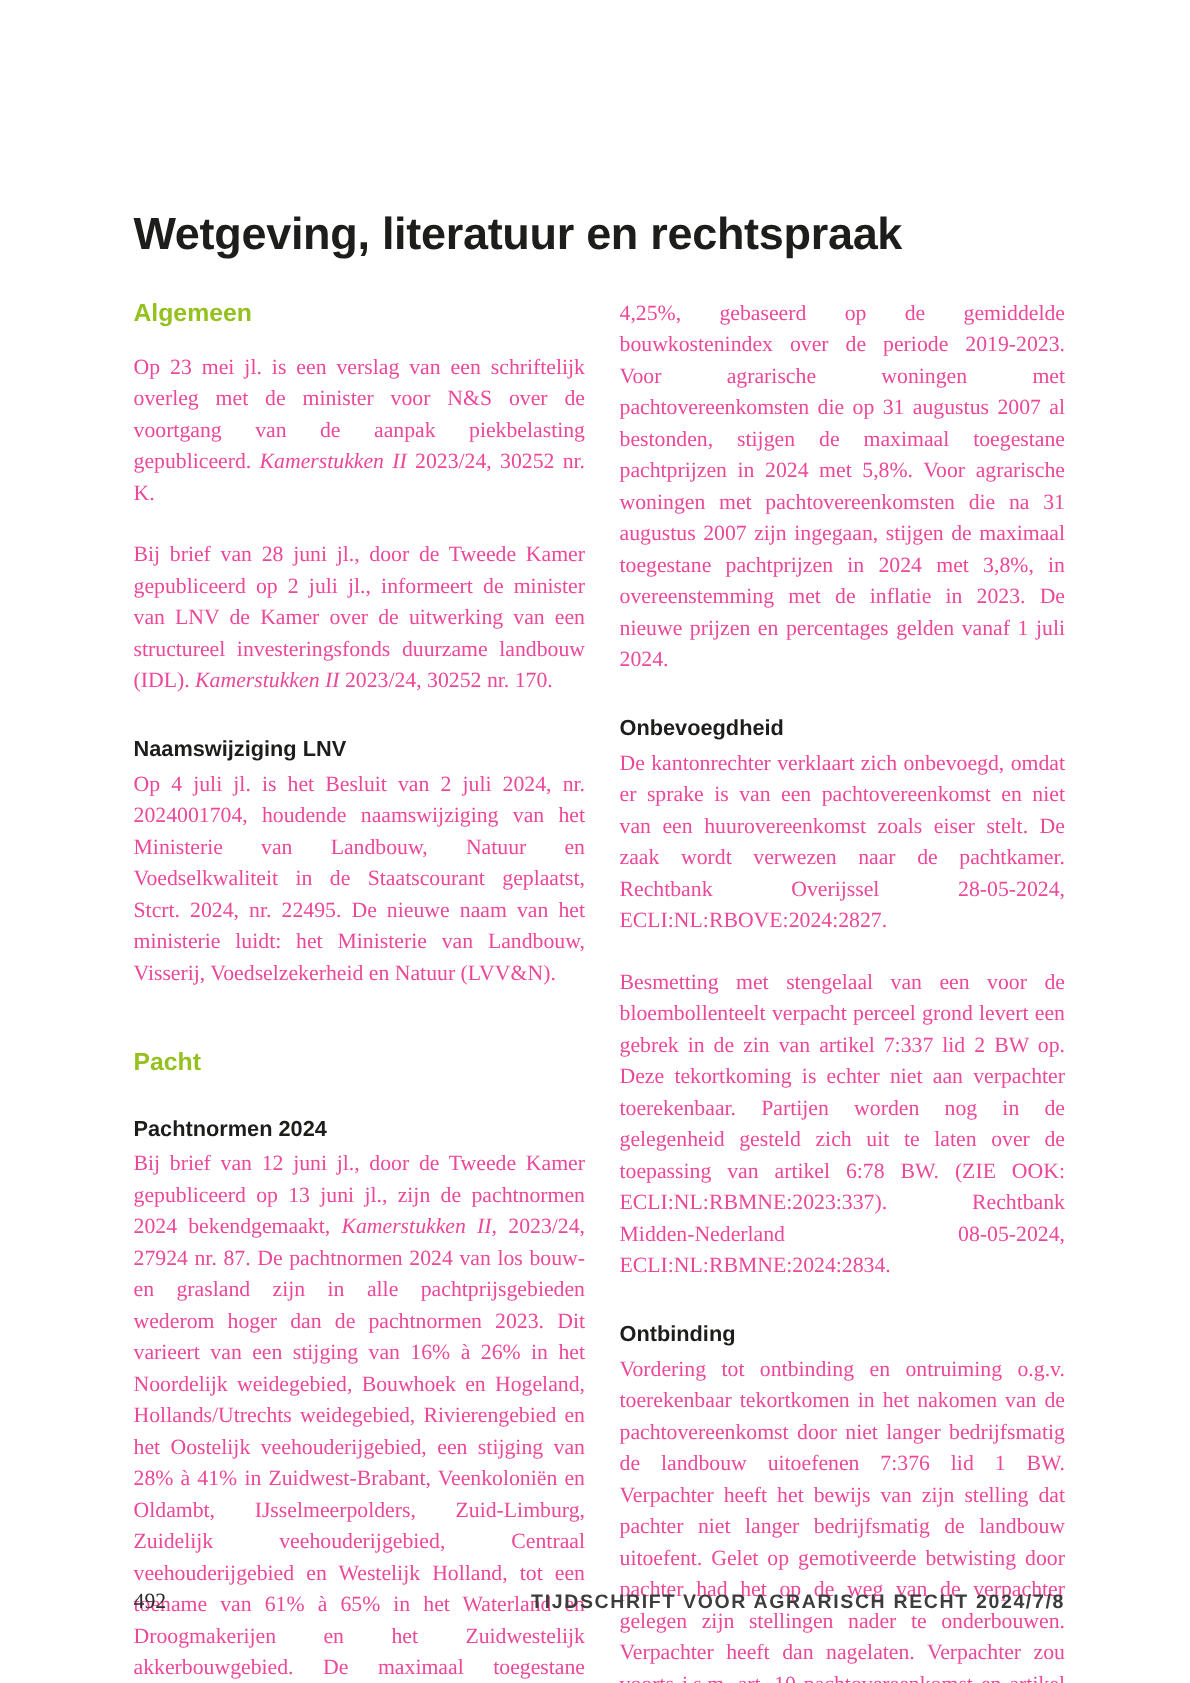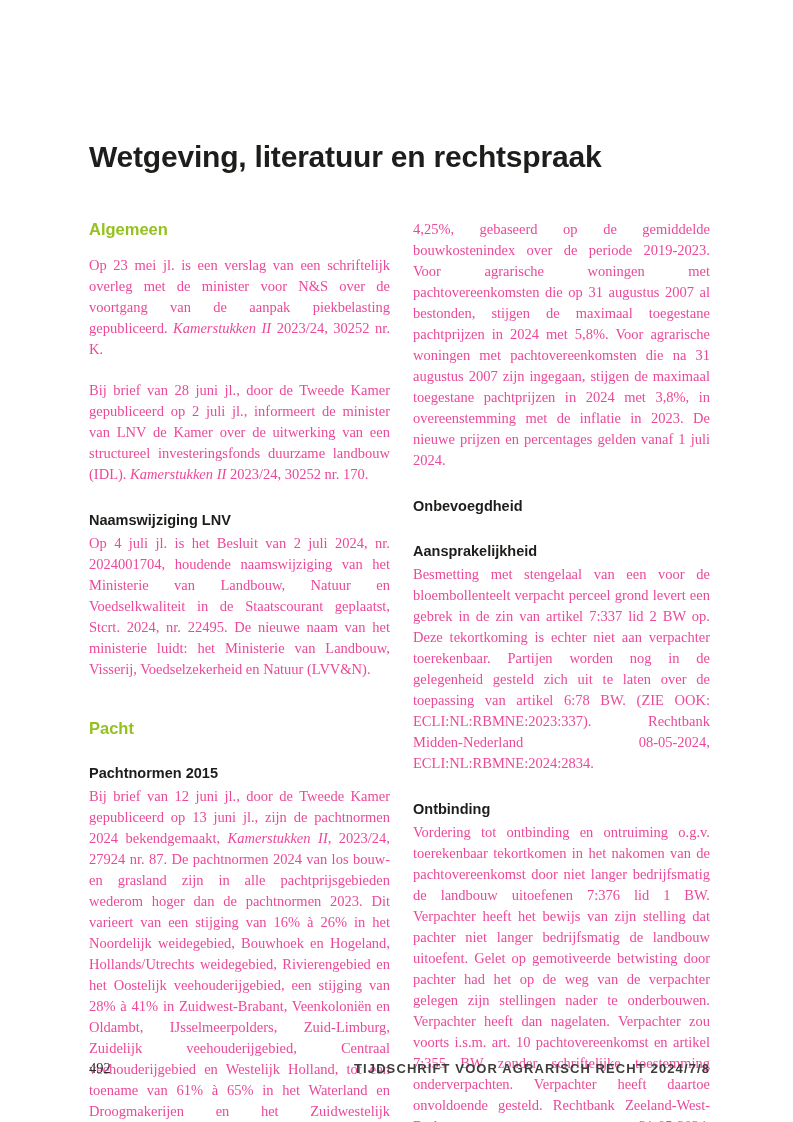--- a/index.html
+++ b/index.html
@@ -15,21 +15,21 @@
     position: absolute; inset: 0;
     padding: 139px 83px 0 89px;
   }
   .doc-title {
     font-family: "Liberation Sans", sans-serif;
     font-weight: 700;
     font-size: 30px;
     line-height: 36px;
     letter-spacing: -0.2px;
     color: #1d1d1b;
-    margin-bottom: 44px;
+    margin-bottom: 24px;
   }
   .columns {
     display: flex;
     gap: 23px;
     align-items: flex-start;
   }
   .col { width: 301px; }
   .col.right { width: 297px; }
 
   .sec-heading {
@@ -88,27 +88,27 @@
 <div class="page">
   <h1 class="doc-title">Wetgeving, literatuur en rechtspraak</h1>
   <div class="columns">
     <div class="col left" id="col-left">
         <h2 class="sec-heading">Algemeen</h2>
         <p class="para"><span>Op 23 mei jl. is een verslag van een schriftelijk overleg met de minister voor N&amp;S over de voortgang van de aanpak piekbelasting gepubliceerd. </span><em>Kamerstukken II</em><span> 2023/24, 30252 nr. K.</span></p>
         <p class="para"><span>Bij brief van 28 juni jl., door de Tweede Kamer gepubliceerd op 2 juli jl., informeert de minister van LNV de Kamer over de uitwerking van een structureel investeringsfonds duurzame landbouw (IDL). </span><em>Kamerstukken II</em><span> 2023/24, 30252 nr. 170.</span></p>
         <h3 class="subhead">Naamswijziging LNV</h3>
         <p class="para"><span>Op 4 juli jl. is het Besluit van 2 juli 2024, nr. 2024001704, houdende naamswijziging van het Ministerie van Landbouw, Natuur en Voedselkwaliteit in de Staatscourant geplaatst, Stcrt. 2024, nr. 22495. De nieuwe naam van het ministerie luidt: het Ministerie van Landbouw, Visserij, Voedselzekerheid en Natuur (LVV&amp;N).</span></p>
         <h2 class="sec-heading">Pacht</h2>
-        <h3 class="subhead">Pachtnormen 2015</h3>
+        <h3 class="subhead">Pachtnormen 2024</h3>
         <p class="para"><span>Bij brief van 12 juni jl., door de Tweede Kamer gepubliceerd op 13 juni jl., zijn de pachtnormen 2024 bekendgemaakt, </span><em>Kamerstukken II,</em><span> 2023/24, 27924 nr. 87. De pachtnormen 2024 van los bouw- en grasland zijn in alle pachtprijsgebieden wederom hoger dan de pachtnormen 2023. Dit varieert van een stijging van 16% à 26% in het Noordelijk weidegebied, Bouwhoek en Hogeland, Hollands/Utrechts weidegebied, Rivierengebied en het Oostelijk veehouderijgebied, een stijging van 28% à 41% in Zuidwest-Brabant, Veenkoloniën en Oldambt, IJsselmeerpolders, Zuid-Limburg, Zuidelijk veehouderijgebied, Centraal veehouderijgebied en Westelijk Holland, tot een toename van 61% à 65% in het Waterland en Droogmakerijen en het Zuidwestelijk akkerbouwgebied. De maximaal toegestane pachtprijzen voor zowel bestaande als nieuwe pachtovereenkomsten van agrarische bedrijfsgebouwen stijgen in 2024 met</span></p>
       </div>
     <div class="col right" id="col-right">
         <p class="para"><span>4,25%, gebaseerd op de gemiddelde bouwkostenindex over de periode 2019-2023. Voor agrarische woningen met pachtovereenkomsten die op 31 augustus 2007 al bestonden, stijgen de maximaal toegestane pachtprijzen in 2024 met 5,8%. Voor agrarische woningen met pachtovereenkomsten die na 31 augustus 2007 zijn ingegaan, stijgen de maximaal toegestane pachtprijzen in 2024 met 3,8%, in overeenstemming met de inflatie in 2023. De nieuwe prijzen en percentages gelden vanaf 1 juli 2024.</span></p>
         <h3 class="subhead">Onbevoegdheid</h3>
-        <h3 class="subhead">Aansprakelijkheid</h3>
+        <p class="para"><span>De kantonrechter verklaart zich onbevoegd, omdat er sprake is van een pachtovereenkomst en niet van een huurovereenkomst zoals eiser stelt. De zaak wordt verwezen naar de pachtkamer. Rechtbank Overijssel 28-05-2024, ECLI:NL:RBOVE:2024:2827.</span></p>
         <p class="para"><span>Besmetting met stengelaal van een voor de bloembollenteelt verpacht perceel grond levert een gebrek in de zin van artikel 7:337 lid 2 BW op. Deze tekortkoming is echter niet aan verpachter toerekenbaar. Partijen worden nog in de gelegenheid gesteld zich uit te laten over de toepassing van artikel 6:78 BW. (ZIE OOK: ECLI:NL:RBMNE:2023:337). Rechtbank Midden-Nederland 08-05-2024, ECLI:NL:RBMNE:2024:2834.</span></p>
         <h3 class="subhead">Ontbinding</h3>
         <p class="para"><span>Vordering tot ontbinding en ontruiming o.g.v. toerekenbaar tekortkomen in het nakomen van de pachtovereenkomst door niet langer bedrijfsmatig de landbouw uitoefenen 7:376 lid 1 BW. Verpachter heeft het bewijs van zijn stelling dat pachter niet langer bedrijfsmatig de landbouw uitoefent. Gelet op gemotiveerde betwisting door pachter had het op de weg van de verpachter gelegen zijn stellingen nader te onderbouwen. Verpachter heeft dan nagelaten. Verpachter zou voorts i.s.m. art. 10 pachtovereenkomst en artikel 7:355 BW zonder schriftelijke toestemming onderverpachten. Verpachter heeft daartoe onvoldoende gesteld. Rechtbank Zeeland-West-Brabant 31-05-2024, ECLI:NL:RBZWB:2024:3909.</span></p>
       </div>
   </div>
 </div>
 
 <div class="footer">
   <span class="page-number">492</span>
   <span class="journal-name">TIJDSCHRIFT VOOR AGRARISCH RECHT 2024/7/8</span>

